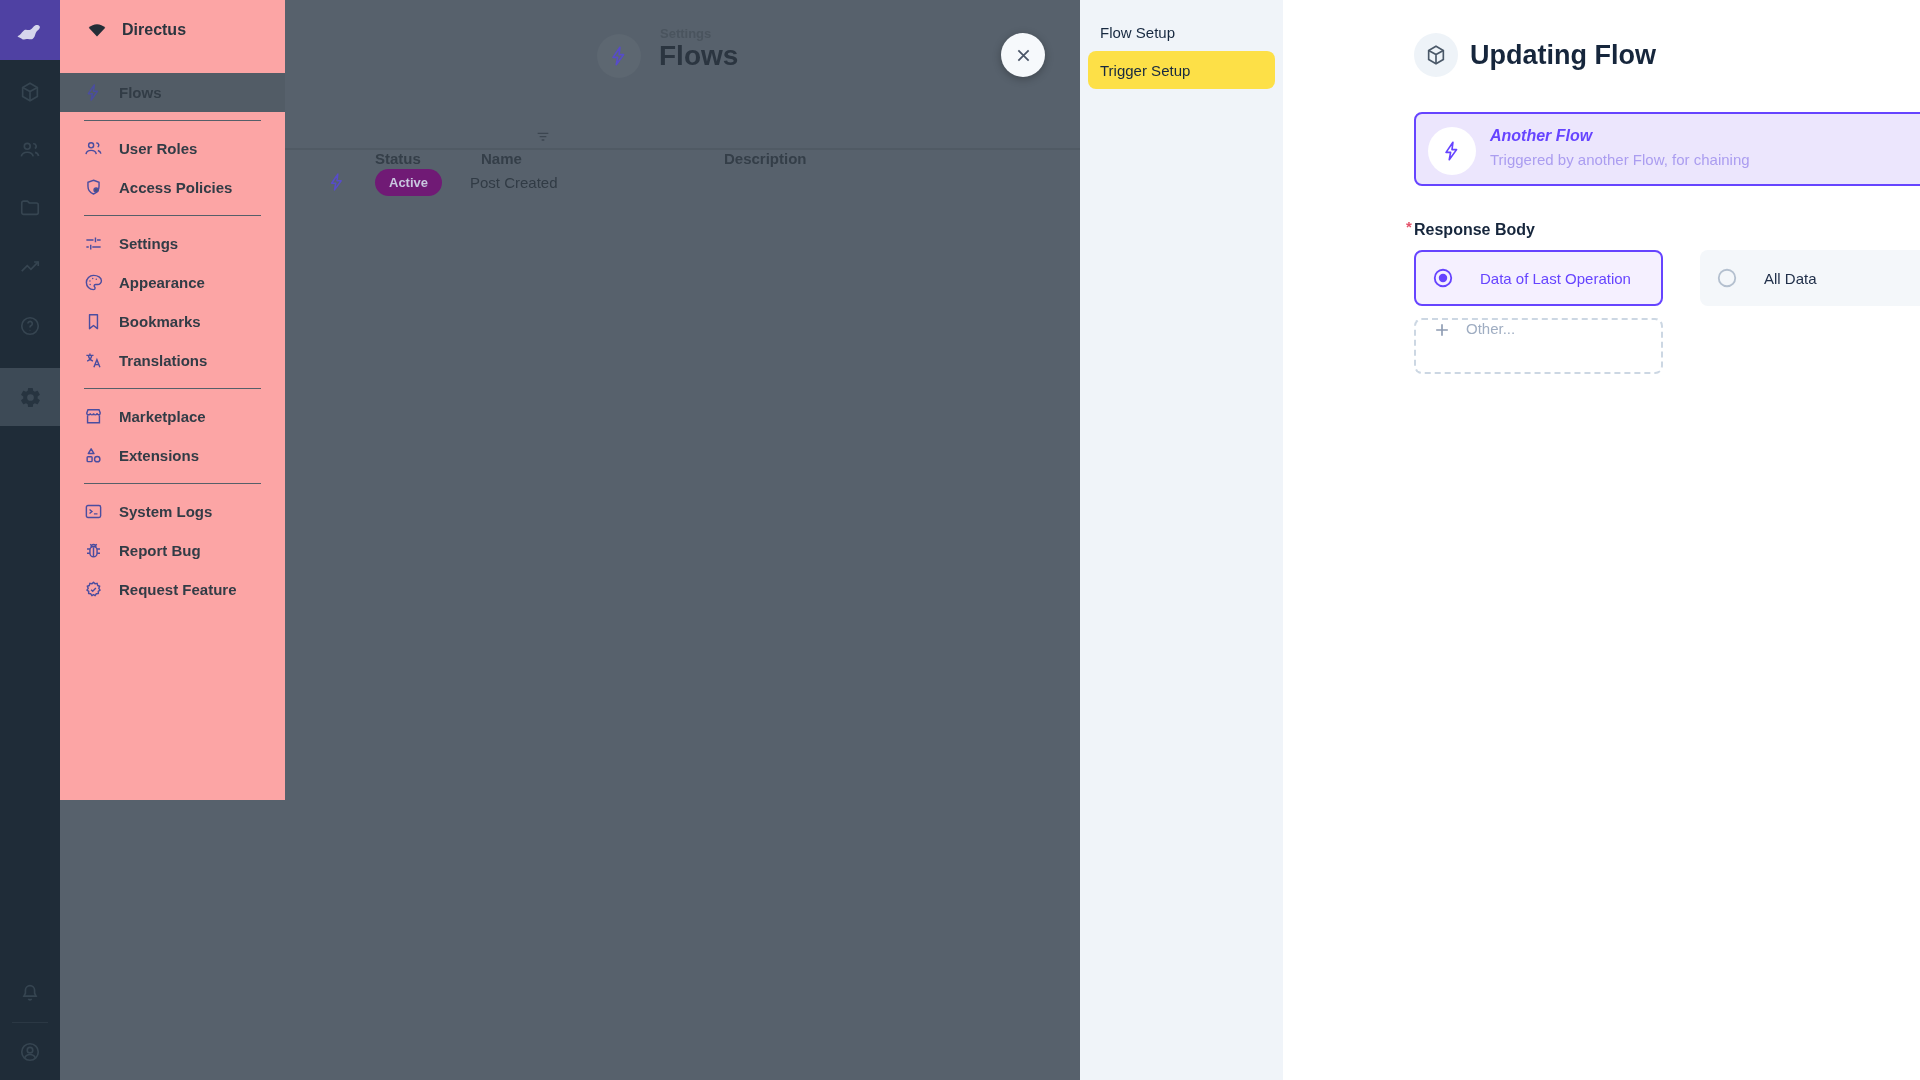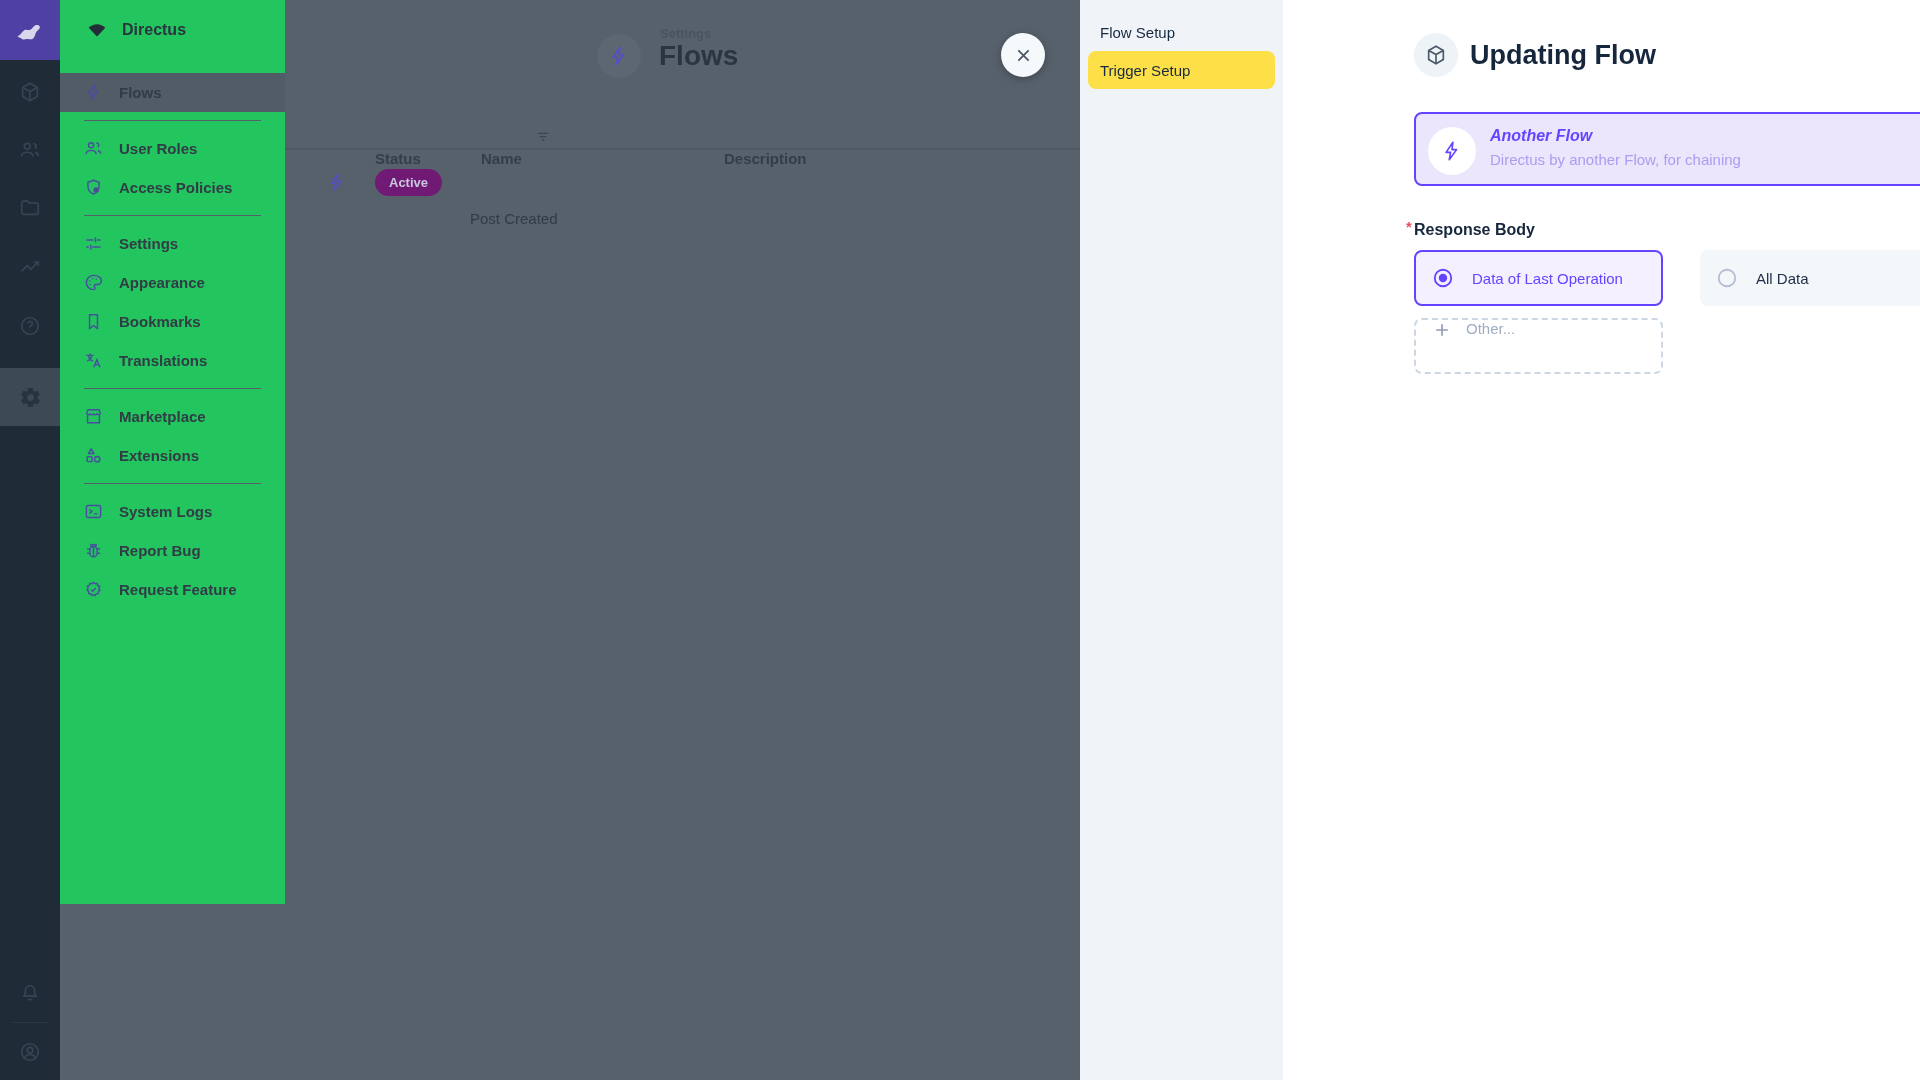--- a/index.html
+++ b/index.html
@@ -8,21 +8,21 @@
   svg{display:block;}
 
   
   .module-bar{position:absolute;left:0;top:0;width:60px;height:1080px;background:#1f2c38;}
   .logo-block{position:absolute;left:0;top:0;width:60px;height:60px;background:#4f41a3;display:flex;align-items:center;justify-content:center;}
   .mod-item{position:absolute;left:0;width:60px;height:58px;display:flex;align-items:center;justify-content:center;color:#364551;}
   .mod-item.selected{background:#3d4a56;color:#273440;}
   .mb-divider{position:absolute;left:12px;width:36px;height:1px;background:#2b3844;}
 
   
-  .sidebar{position:absolute;left:60px;top:0;width:225px;height:904px;background:#22c55e;}
+  .sidebar{position:absolute;left:60px;top:0;width:225px;height:800px;background:#fca5a5;}
   .sb-header{height:60px;display:flex;align-items:center;gap:14px;padding-left:26px;color:#232d37;}
   .sb-header .sb-title{font-size:16px;font-weight:700;color:#2b353f;}
   .nav-list{position:absolute;top:60px;left:0;right:0;padding-top:13px;}
   .nav-item{height:39px;display:flex;align-items:center;gap:16px;padding-left:24px;cursor:pointer;}
   .nav-item.active{background:#525c66;}
   .nav-item .nav-icon{color:#4a4da0;flex:0 0 auto;}
   .nav-item .nav-label{font-size:15px;font-weight:600;color:#323c46;}
   .nav-divider{height:1px;background:#555f69;margin:8px 24px;}
 
   
@@ -31,21 +31,21 @@
   .header-icon-circle{position:absolute;left:312px;top:34px;width:44px;height:44px;border-radius:50%;background:#5d6771;display:flex;align-items:center;justify-content:center;color:#574cc9;}
   .breadcrumb{position:absolute;left:375px;top:26px;font-size:13px;font-weight:600;color:#4a545e;}
   .page-title{position:absolute;left:374px;top:40px;font-size:28px;font-weight:700;color:#2b3540;}
   .table-head{position:absolute;left:0;top:120px;width:100%;height:30px;border-bottom:2px solid rgba(0,0,0,0.07);}
   .th{position:absolute;top:4px;font-size:15px;font-weight:600;color:#343e48;margin-top:26px;}
   .th-status{left:90px;} .th-name{left:196px;} .th-desc{left:439px;}
   .sort-icon{position:absolute;left:250px;top:8px;color:#3c4650;}
   .table-row{position:absolute;left:0;top:152px;width:100%;height:60px;display:flex;align-items:center;cursor:pointer;}
   .row-bolt{position:absolute;left:42px;top:20px;color:#574cc9;}
   .status-badge{position:absolute;left:90px;top:17px;height:27px;padding:0 14px;border-radius:14px;background:#701a75;color:#c9c7e0;font-size:13px;font-weight:600;display:flex;align-items:center;}
-  .row-name{position:absolute;left:185px;top:22px;font-size:15px;color:#313b45;margin-top:36px;}
+  .row-name{position:absolute;left:185px;top:22px;font-size:15px;color:#313b45;}
 
   
   .drawer-close{position:absolute;left:1001px;top:33px;width:44px;height:44px;border-radius:50%;background:#f6f9fc;box-shadow:0 2px 8px rgba(0,0,0,.28);display:flex;align-items:center;justify-content:center;color:#4a5568;cursor:pointer;border:none;}
 
   
   .drawer{position:absolute;left:1080px;top:0;width:840px;height:1080px;background:#ffffff;}
   .drawer-nav{position:absolute;left:0;top:0;width:203px;height:1080px;background:#f0f4f9;padding-top:13px;}
   .dnav-item{height:38px;margin:0 8px;border-radius:8px;display:flex;align-items:center;padding-left:12px;font-size:15px;font-weight:500;color:#172940;cursor:pointer;}
   .dnav-item.active{background:#fde047;}
   .drawer-main{position:absolute;left:203px;top:0;width:759px;height:1080px;background:#ffffff;}
@@ -53,21 +53,21 @@
   .dm-title{position:absolute;left:187px;top:40px;font-size:27px;font-weight:700;color:#16263c;}
 
   .trigger-card{position:absolute;left:131px;top:112px;width:573px;height:74px;background:#ece6fd;border:2px solid #6644ff;border-radius:8px;cursor:pointer;}
   .tc-circle{position:absolute;left:12px;top:13px;width:48px;height:48px;border-radius:50%;background:#ffffff;display:flex;align-items:center;justify-content:center;color:#6644ff;}
   .tc-title{position:absolute;left:74px;top:13px;font-size:16px;font-weight:600;color:#6644ff;font-style:italic;}
   .tc-sub{position:absolute;left:74px;top:37px;font-size:15px;color:#ab9df0;}
 
   .field-label{position:absolute;left:131px;top:221px;font-size:16px;font-weight:700;color:#16263c;}
   .required-mark{position:absolute;left:123px;top:218px;font-size:15px;font-weight:700;color:#e35169;}
 
-  .opt-card{position:absolute;top:250px;height:56px;border-radius:8px;display:flex;align-items:center;padding-left:16px;gap:18px;cursor:pointer;}
+  .opt-card{position:absolute;top:250px;height:56px;border-radius:8px;display:flex;align-items:center;padding-left:16px;gap:26px;cursor:pointer;}
   .opt-card.selected{left:131px;width:249px;background:#f5f0ff;border:2px solid #6644ff;}
   .opt-card.selected .opt-label{color:#6644ff;}
   .opt-card.plain{left:417px;width:287px;background:#f4f7fa;border:none;}
   .opt-label{font-size:15px;font-weight:500;color:#21304a;}
 
   .other-field{position:absolute;left:131px;top:318px;width:249px;height:56px;border:2px dashed #ccd7e3;border-radius:8px;display:flex;padding-left:16px;gap:14px;cursor:pointer;}
   .other-label{font-size:15px;color:#9fadc2;}
 
   
   .mb-bottom-item{position:absolute;left:0;width:60px;height:58px;display:flex;align-items:center;justify-content:center;color:#364551;cursor:pointer;}
@@ -297,21 +297,21 @@
       </div>
       <div class="dm-title">Updating Flow</div>
 
       <div class="trigger-card">
         <div class="tc-circle">
           <svg width="22" height="22" viewBox="0 0 24 24" fill="none" stroke="currentColor" stroke-width="1.8">
             <path d="M13 2.5L5.5 13.5h5L9 21.5l8-11h-5l1-8z" stroke-linejoin="round"></path>
           </svg>
         </div>
         <div class="tc-title">Another Flow</div>
-        <div class="tc-sub">Directus by another Flow, for chaining</div>
+        <div class="tc-sub">Triggered by another Flow, for chaining</div>
 
       </div>
 
       <span class="required-mark">*</span>
       <div class="field-label">Response Body</div>
 
       <div class="opt-card selected">
         <svg width="22" height="22" viewBox="0 0 24 24">
           <circle cx="12" cy="12" r="9" fill="none" stroke="#6644ff" stroke-width="2"></circle>
             <circle cx="12" cy="12" r="4.6" fill="#6644ff"></circle>

